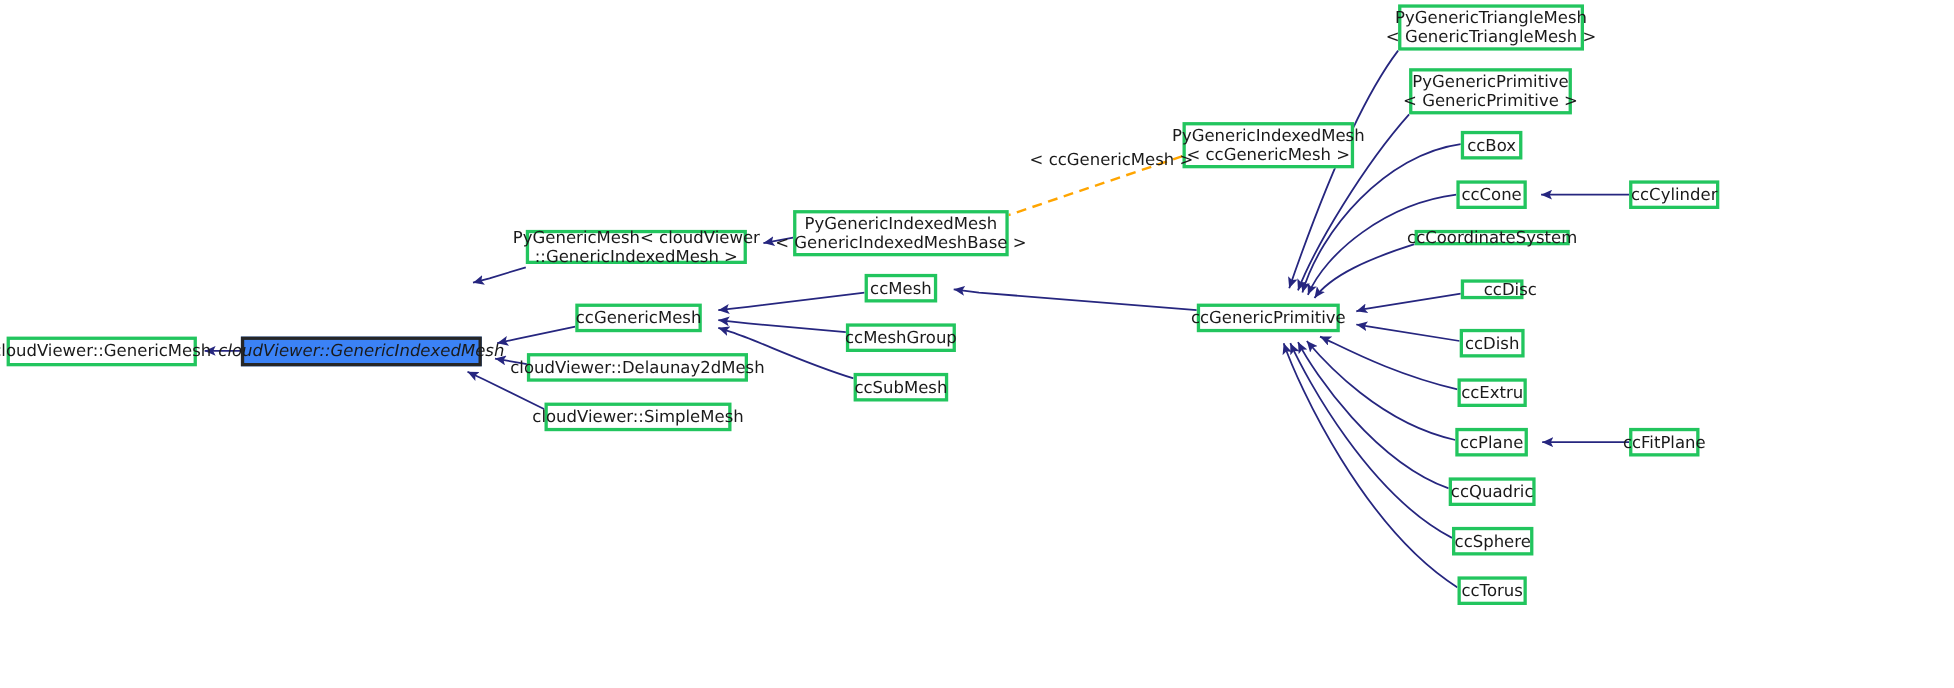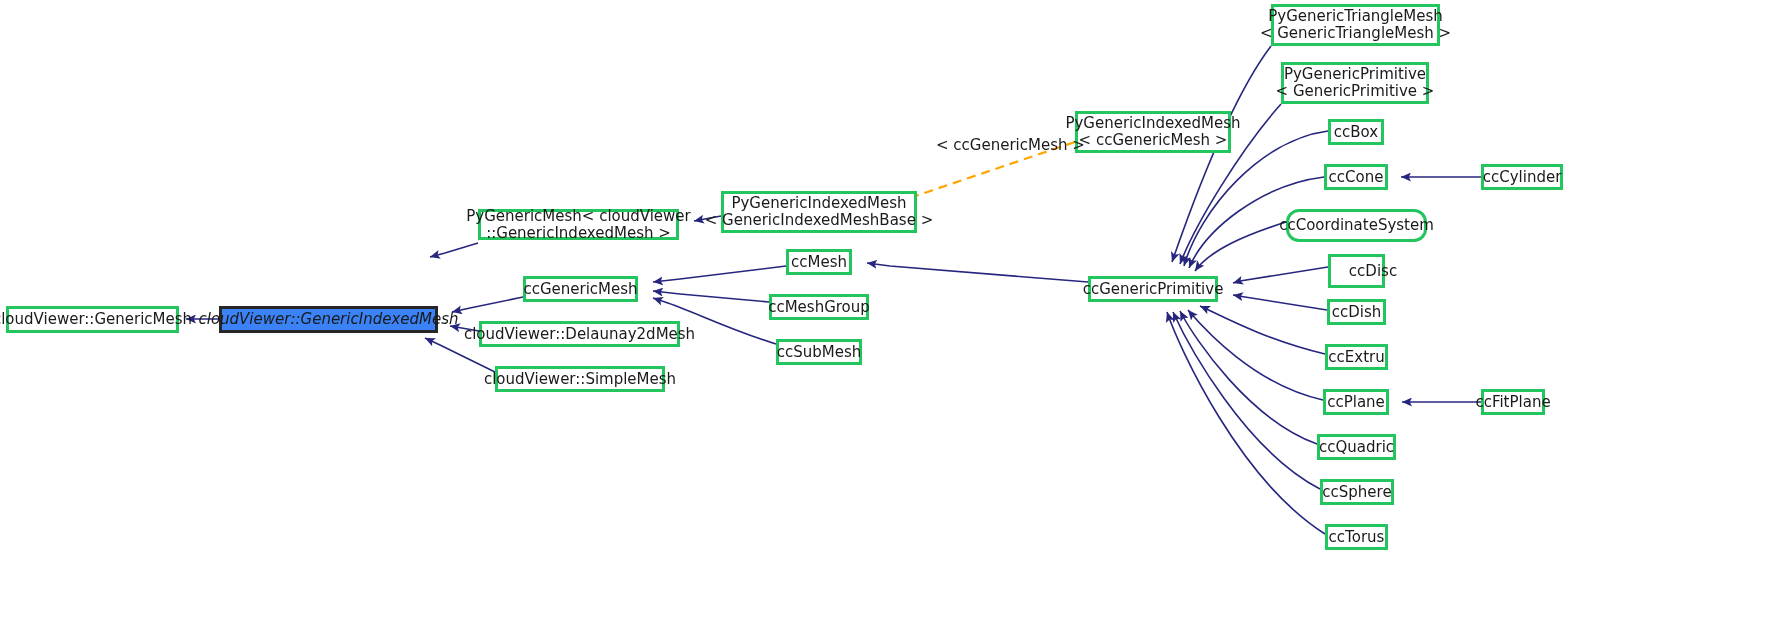--- a/index.html
+++ b/index.html
@@ -140,24 +140,24 @@
       <div class="node" style="left: 1281px; top: 62px; width: 148px; height: 42px;">
         <span>PyGenericPrimitive</span>
         <span class="line2">&lt; GenericPrimitive &gt;</span>
       </div>
       <div class="node" style="left: 1328px; top: 119px; width: 56px; height: 26px;">
         <span>ccBox</span>
       </div>
       <div class="node" style="left: 1324px; top: 164px; width: 64px; height: 26px;">
         <span>ccCone</span>
       </div>
-      <div class="node" style="left: 1286px; top: 209px; width: 141px; height: 33px; border-radius: 13px;">
+      <div class="node" style="left: 1286px; top: 209px; width: 141px; height: 14px;">
         <span>ccCoordinateSystem</span>
       </div>
-      <div class="node" style="left: 1328px; top: 254px; width: 57px; height: 34px; padding-left: 33px;">
+      <div class="node" style="left: 1328px; top: 254px; width: 57px; height: 18px; padding-left: 33px;">
         <span>ccDisc</span>
       </div>
       <div class="node" style="left: 1327px; top: 299px; width: 59px; height: 26px;">
         <span>ccDish</span>
       </div>
       <div class="node" style="left: 1325px; top: 344px; width: 63px; height: 26px;">
         <span>ccExtru</span>
       </div>
       <div class="node" style="left: 1323px; top: 389px; width: 66px; height: 26px;">
         <span>ccPlane</span>

